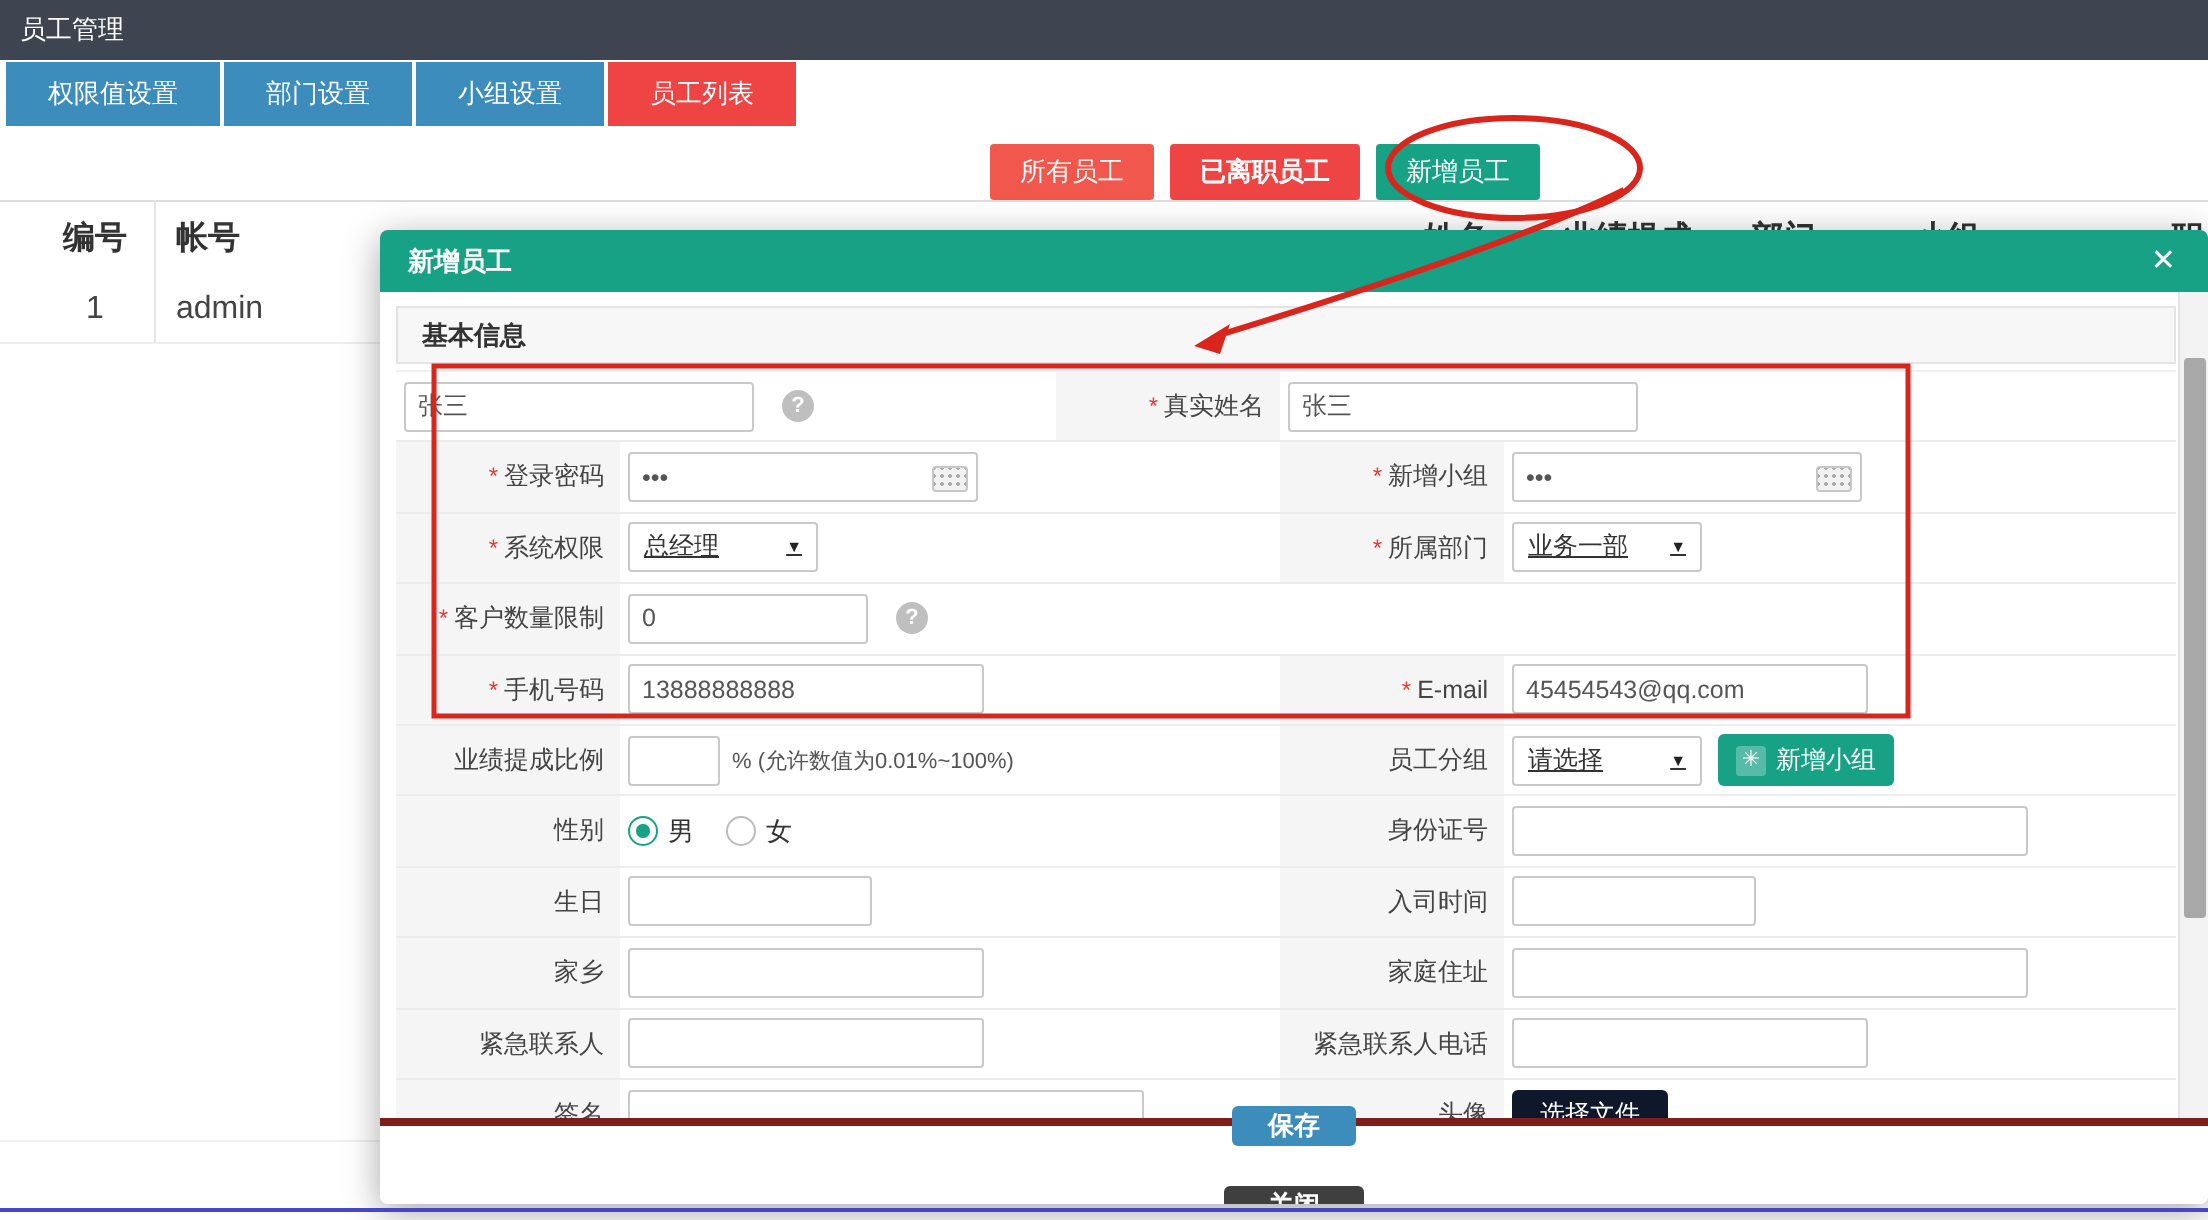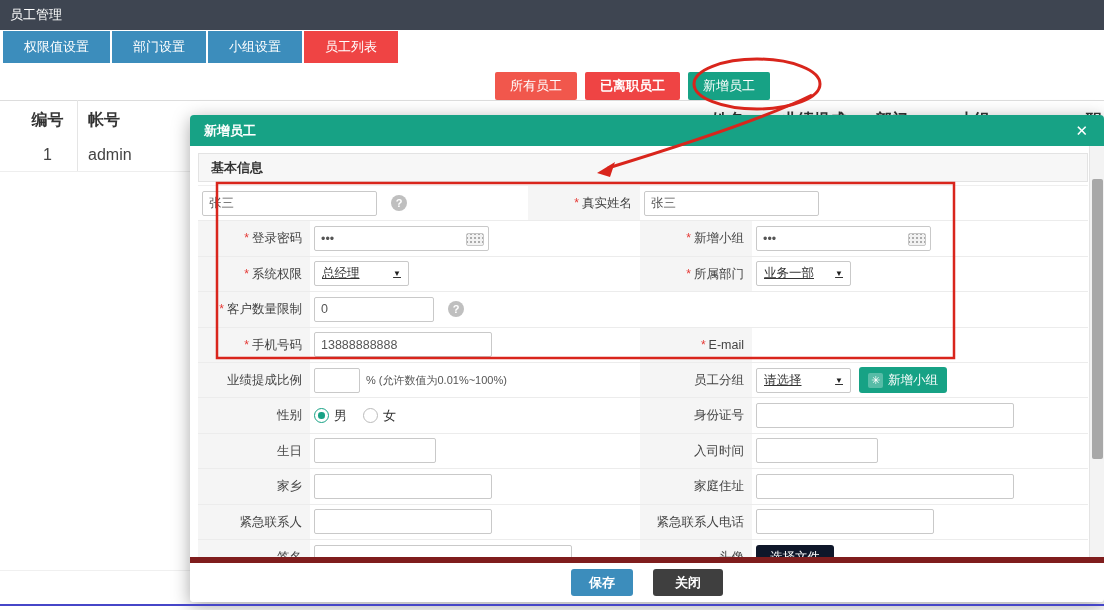--- a/index.html
+++ b/index.html
@@ -88,21 +88,21 @@
   .radios{display:inline-flex;align-items:center;}
   .rdo{display:inline-block;width:15px;height:15px;border-radius:50%;border:1px solid #BBB;
        background:#fff;box-sizing:border-box;cursor:pointer;}
   .rdo.on{border:1.5px solid #17A285;position:relative;}
   .rdo.on::after{content:"";position:absolute;left:3px;top:3px;width:6.5px;height:6.5px;
        border-radius:50%;background:#17A285;}
   .rlbl{font-size:13px;color:#333;margin:0 16px 0 5px;}
 
   
   .m-foot{position:absolute;left:0;right:0;bottom:0;height:39px;background:#fff;
-          border-top:6px solid #7f1d1d;display:flex;align-items:center;justify-content:center;gap:20px;}
+          border-top:4px solid #7f1d1d;display:flex;align-items:center;justify-content:center;gap:20px;flex-direction:column;}
   .savebtn{width:62px;height:27px;background:#3C8DBC;color:#fff;border:none;border-radius:3px;
           font-size:13px;font-weight:bold;cursor:pointer;font-family:inherit;}
   .closebtn{width:70px;height:27px;background:#3F3F3F;color:#fff;border:none;border-radius:3px;
           font-size:13px;font-weight:bold;cursor:pointer;font-family:inherit;}
 
   
   .sb-track{position:absolute;right:0;top:31px;bottom:0;width:14px;background:#F3F3F3;
             border-left:1px solid #E4E4E4;}
   .sb-thumb{position:absolute;right:1px;top:33px;width:11px;height:280px;background:#A8A8A8;border-radius:2px;}
 
@@ -197,20 +197,23 @@
               <span class="inwrap" style="width: 120px;"><input type="text" value="0" style=""></span>
               <span class="help">?</span>
             </div>
           </div>
           <div class="frow">
             <div class="flbl"><span class="req">*</span><span>手机号码</span></div>
             <div class="fval vl">
               <span class="inwrap" style="width: 178px;"><input type="text" value="13888888888" style=""></span>
             </div>
             <div class="flbl r"><span class="req">*</span><span>E-mail</span></div>
+            <div class="fval vr">
+              <span class="inwrap" style="width: 178px;"><input type="text" value="45454543@qq.com" style=""></span>
+            </div>
           </div>
           <div class="frow">
             <div class="flbl"><span>业绩提成比例</span></div>
             <div class="fval vl">
               <span class="inwrap" style="width: 46px;"><input type="text" style=""></span>
               <span class="hint">% (允许数值为0.01%~100%)</span>
             </div>
             <div class="flbl r"><span>员工分组</span></div>
             <div class="fval vr">
               <div class="sel" style="width: 95px;">

